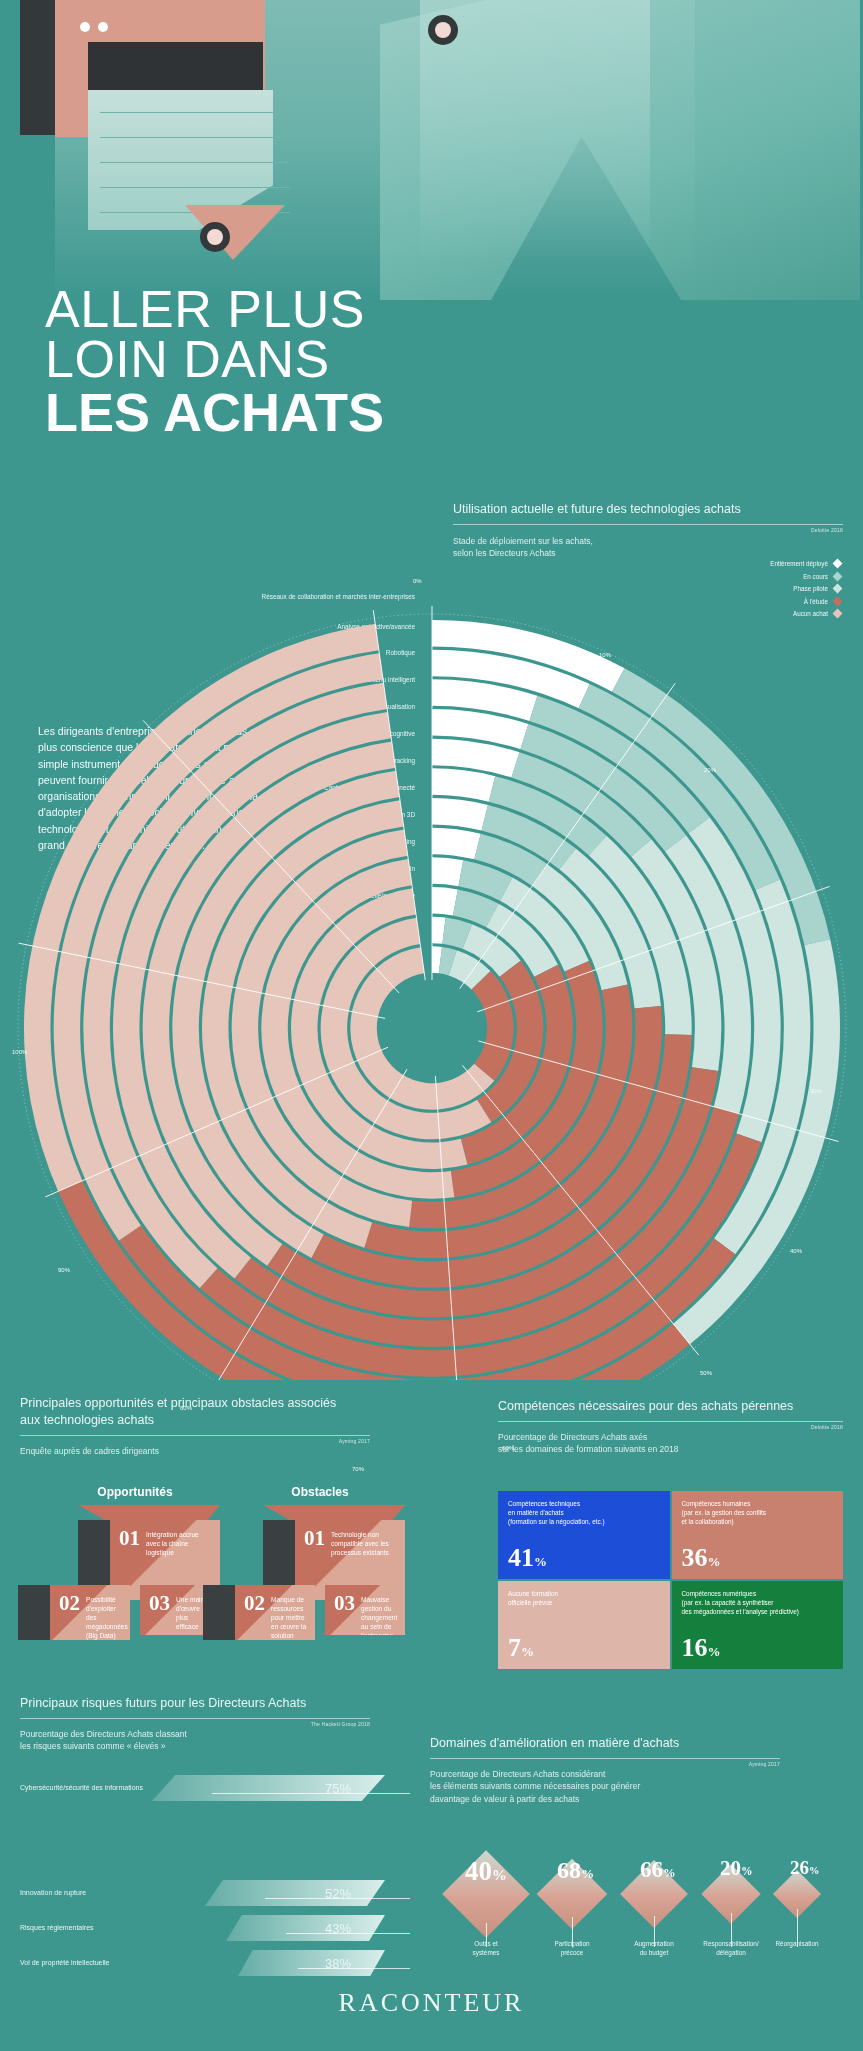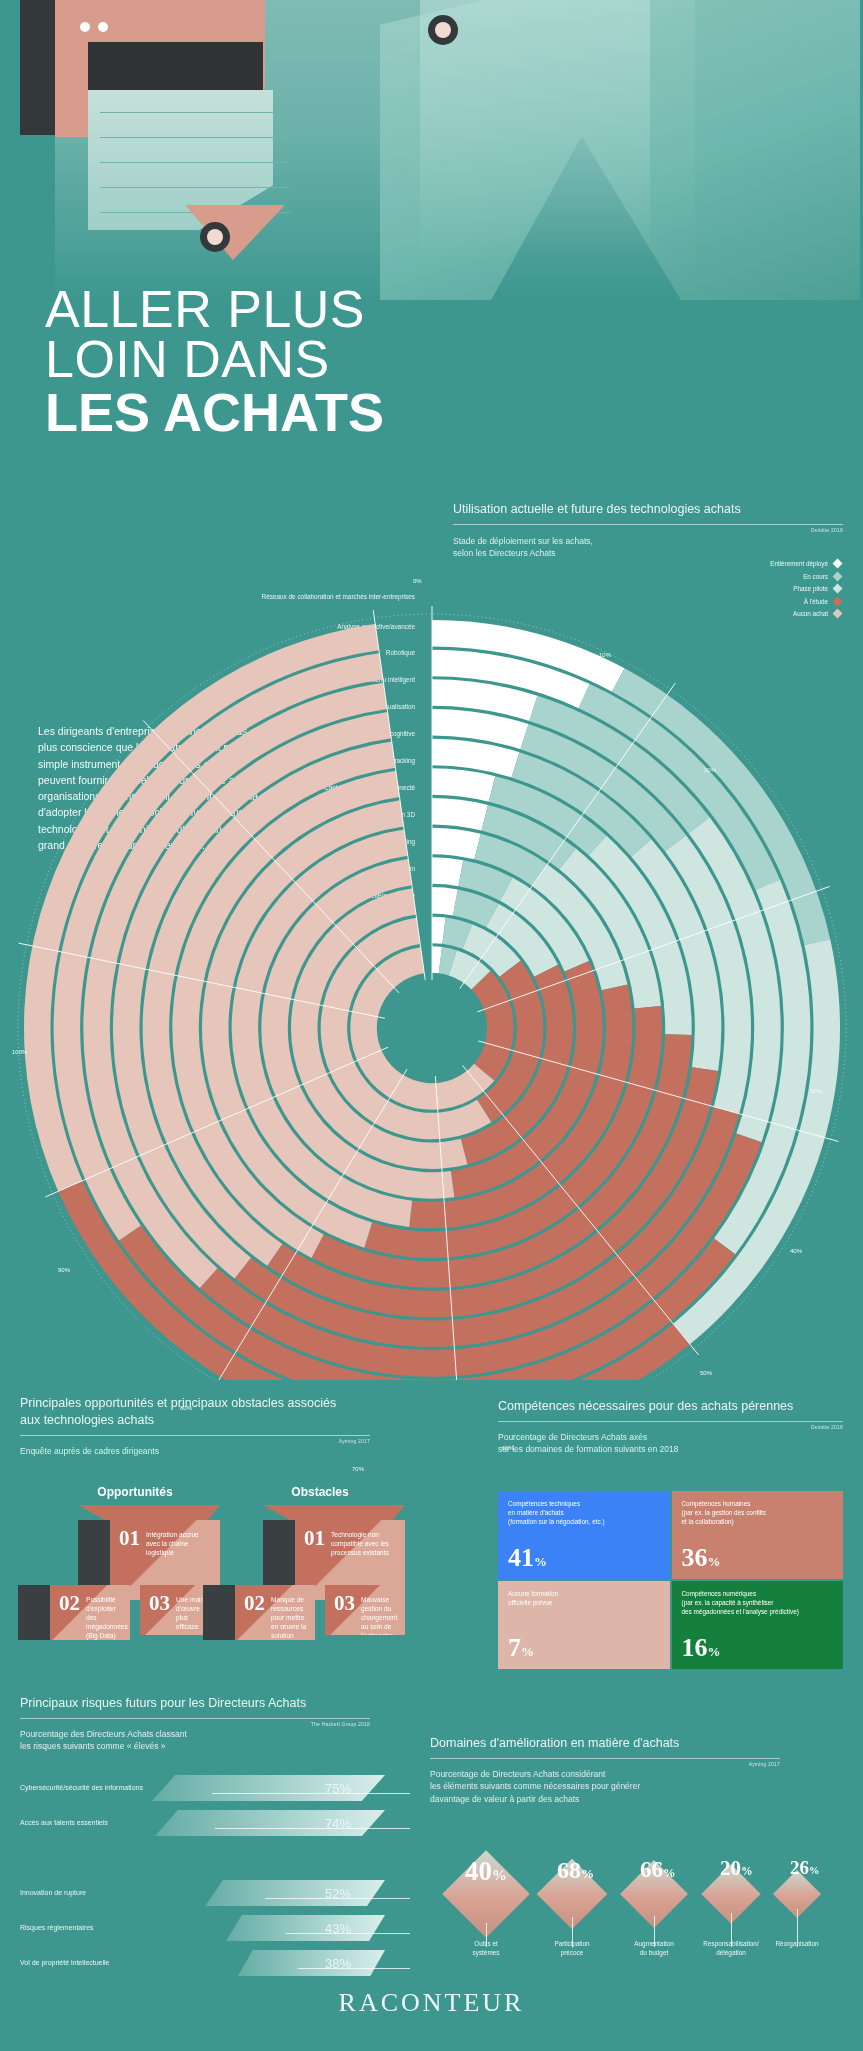--- a/index.html
+++ b/index.html
@@ -307,21 +307,21 @@
 
   <div class="sec" style="left:498px;top:1398px;width:345px;">
     <div class="sec-title">Compétences nécessaires pour des achats pérennes</div>
     <div class="sec-rule"></div>
     <div class="sec-src">Deloitte 2018</div>
     <div class="sec-sub" style="margin-top:1px;white-space:pre-line;">Pourcentage de Directeurs Achats axés
 sur les domaines de formation suivants en 2018</div>
   </div>
 
   <div class="cgrid" style="left:498px;top:1491px;width:345px;height:178px;">
-    <div class="cell" style="background:#3b82f6;">
+    <div class="cell" style="background:#1d4ed8;">
       <div class="lbl" style="white-space:pre-line;">Compétences techniques
 en matière d'achats
 (formation sur la négociation, etc.)</div>
       <div class="val"><span>41</span><small>%</small></div>
     </div>
     <div class="cell" style="background:#c8806f;">
       <div class="lbl" style="white-space:pre-line;">Compétences humaines
 (par ex. la gestion des conflits
 et la collaboration)</div>
       <div class="val"><span>36</span><small>%</small></div>
@@ -346,26 +346,20 @@
     <div class="sec-sub" style="margin-top:1px;white-space:pre-line;">Pourcentage des Directeurs Achats classant
 les risques suivants comme « élevés »</div>
   </div>
 
   <div id="risk-list" style="position:absolute;left:20px;top:1775px;width:350px;height:215px;">
       <div class="risk-row" style="left: 0px; top: 0px; width: 350px;">
         <div class="risk-lbl">Cybersécurité/sécurité des informations</div>
         <div class="risk-bar" style="left: 132px; width: 233px; height: 26px; background: linear-gradient(90deg, rgba(214, 235, 231, 0.25), rgba(226, 243, 240, 0.95)); clip-path: polygon(10% 0px, 100% 0px, 90% 100%, 0px 100%);"></div>
         <div class="risk-line" style="left: 192px; top: 18px; width: 198px;"></div>
         <div class="risk-val" style="left: 305px; top: 6px;">75%</div>
-      </div>
-      <div class="risk-row" style="left: 0px; top: 35px; width: 350px;">
-        <div class="risk-lbl">Accès aux talents essentiels</div>
-        <div class="risk-bar" style="left: 135px; width: 230px; height: 26px; background: linear-gradient(90deg, rgba(214, 235, 231, 0.25), rgba(226, 243, 240, 0.95)); clip-path: polygon(10% 0px, 100% 0px, 90% 100%, 0px 100%);"></div>
-        <div class="risk-line" style="left: 195px; top: 18px; width: 195px;"></div>
-        <div class="risk-val" style="left: 305px; top: 6px;">74%</div>
       </div>
       <div class="risk-row" style="left: 0px; top: 105px; width: 350px;">
         <div class="risk-lbl">Innovation de rupture</div>
         <div class="risk-bar" style="left: 185px; width: 180px; height: 26px; background: linear-gradient(90deg, rgba(214, 235, 231, 0.25), rgba(226, 243, 240, 0.95)); clip-path: polygon(10% 0px, 100% 0px, 90% 100%, 0px 100%);"></div>
         <div class="risk-line" style="left: 245px; top: 18px; width: 145px;"></div>
         <div class="risk-val" style="left: 305px; top: 6px;">52%</div>
       </div>
       <div class="risk-row" style="left: 0px; top: 140px; width: 350px;">
         <div class="risk-lbl">Risques réglementaires</div>
         <div class="risk-bar" style="left: 206px; width: 159px; height: 26px; background: linear-gradient(90deg, rgba(214, 235, 231, 0.25), rgba(226, 243, 240, 0.95)); clip-path: polygon(10% 0px, 100% 0px, 90% 100%, 0px 100%);"></div>

